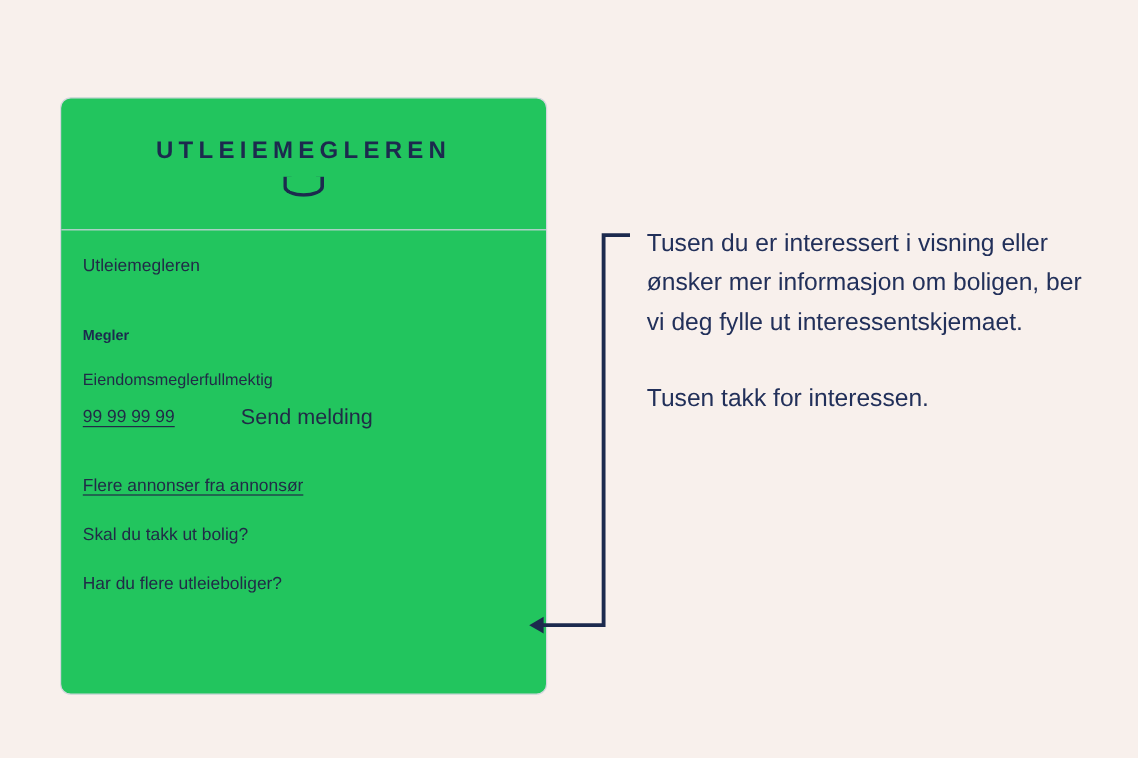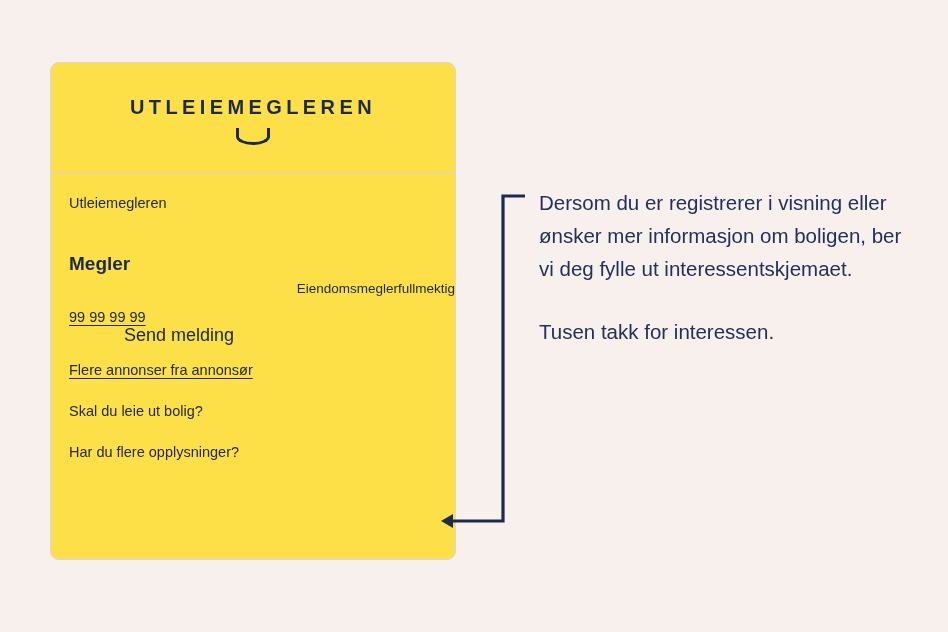--- a/index.html
+++ b/index.html
@@ -12,24 +12,24 @@
     background: #f8f0ec;
     font-family: "Liberation Sans", sans-serif;
     overflow: hidden;
     position: relative;
   }
 
   
   .agent-card {
     position: absolute;
     left: 50px;
-    top: 62px;
+    top: 81px;
     width: 406px;
     height: 498px;
-    background: #fde047;
+    background: #22c55e;
     border: 1px solid #d4d7de;
     border-radius: 9px;
     box-sizing: border-box;
     overflow: hidden;
   }
 
   .card-header {
     height: 110px;
     border-bottom: 1px solid #cfd4e0;
     box-sizing: border-box;
@@ -66,52 +66,50 @@
   .org-name {
     margin: 0 0 0 18px;
     font-size: 14.5px;
     color: #212b47;
   }
 
   .agent-block {
     margin: 42px 0 0 18px;
   }
   .agent-name {
-    font-size: 19px;
+    font-size: 12px;
     font-weight: bold;
     color: #1c2a4e;
-    margin-bottom: 6px;
+    margin-bottom: 23px;
   }
   .agent-role {
     font-size: 13.5px;
     color: #212b47;
     margin-bottom: 13px;
-    text-align: right;
   }
   .agent-contact-row {
     display: flex;
-    align-items: flex-start;
-    flex-direction: column;
+    align-items: center;
   }
   .agent-phone {
     font-size: 14.5px;
     color: #212b47;
     text-decoration: underline;
     text-underline-offset: 2.5px;
     cursor: pointer;
   }
   .agent-message {
     font-size: 18px;
     color: #212b47;
     margin-left: 55px;
     cursor: pointer;
   }
 
   .link-list {
-    margin: 16px 0 0 18px;
+    margin: 39px 0 0 18px;
   }
   .link-row {
     font-size: 14.5px;
     color: #212b47;
     margin-bottom: 25px;
     cursor: pointer;
   }
   .link-row.underlined {
     text-decoration: underline;
     text-underline-offset: 2.5px;
@@ -162,28 +160,28 @@
       <div class="agent-name">Megler</div>
       <div class="agent-role">Eiendomsmeglerfullmektig</div>
       <div class="agent-contact-row">
         <span class="agent-phone">99 99 99 99</span>
         <span class="agent-message">Send melding</span>
       </div>
     </div>
 
     <div class="link-list">
       <div class="link-row underlined">Flere annonser fra annonsør</div>
-      <div class="link-row">Skal du leie ut bolig?</div>
-      <div class="link-row">Har du flere opplysninger?</div>
+      <div class="link-row">Skal du takk ut bolig?</div>
+      <div class="link-row">Har du flere utleieboliger?</div>
     </div>
 
   </div>
 </div>
 
 <svg class="connector" viewBox="0 0 100 350" width="100" height="350">
   <polyline points="90,11 68,11 68,336 14,336" fill="none" stroke="#1c2a4e" stroke-width="3.2"></polyline>
   <polygon points="6,336 18,329 18,343" fill="#1c2a4e"></polygon>
 </svg>
 
 <div class="annotation">
-  <p>Dersom du er registrerer i visning eller ønsker mer informasjon om boligen, ber vi deg fylle ut interessentskjemaet.</p>
+  <p>Tusen du er interessert i visning eller ønsker mer informasjon om boligen, ber vi deg fylle ut interessentskjemaet.</p>
   <p>Tusen takk for interessen.</p>
 </div>
 
 </body></html>

